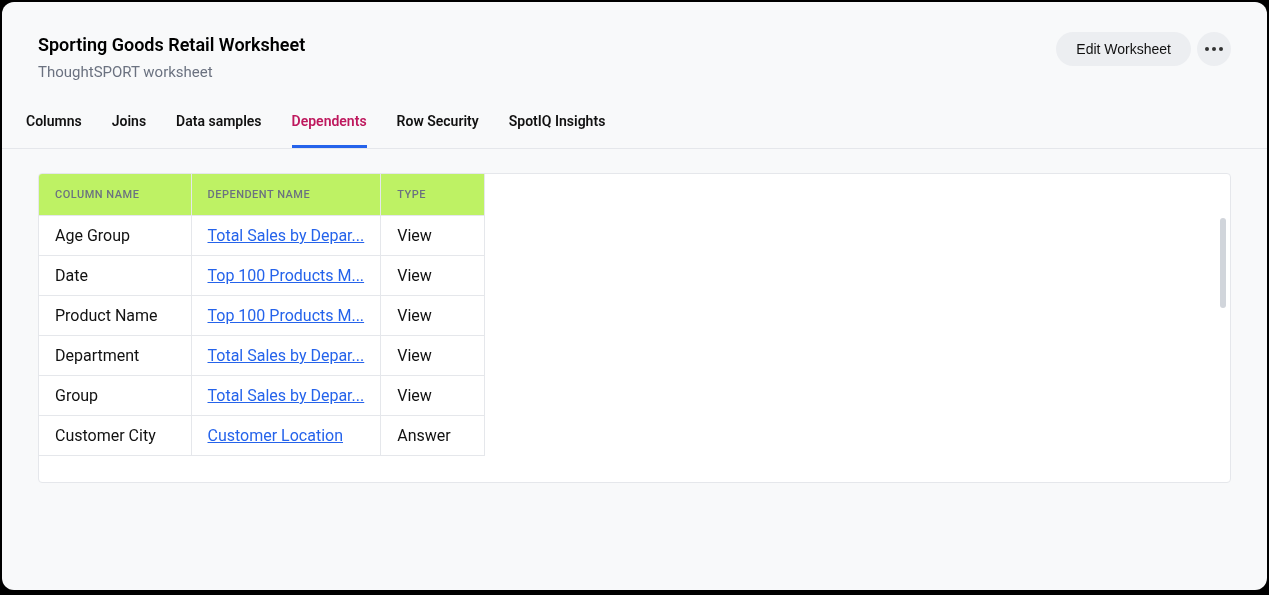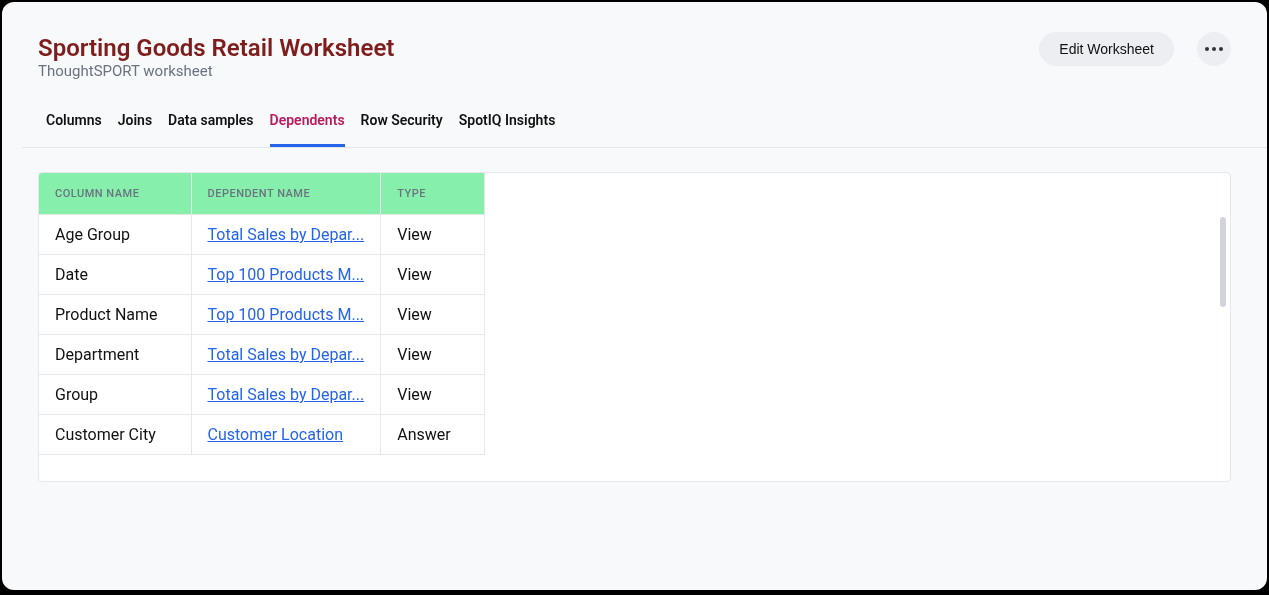--- a/index.html
+++ b/index.html
@@ -1,33 +1,33 @@
 <!DOCTYPE html>
 <html><head>
   <meta charset="utf-8">
   <style>
     * { box-sizing: border-box; margin: 0; padding: 0; }
     body { font-family: -apple-system, BlinkMacSystemFont, "Segoe UI", Roboto, Helvetica, Arial, sans-serif; background: #000; padding: 2px; width: 1269px; height: 595px; overflow: hidden; }
     .app-frame { background: #f8f9fa; border-radius: 12px; width: 1265px; height: 588px; overflow: hidden; position: relative; }
     .header { padding: 32px 36px 0 36px; display: flex; justify-content: space-between; align-items: flex-start; }
     .header-left { flex: 1; }
     .eyebrow { font-size: 11px; letter-spacing: 0.5px; color: #6b7280; font-weight: 500; margin-bottom: 10px; }
-    .page-title { font-size: 24px; font-weight: 600; color: #7f1d1d; }
+    .page-title { font-size: 18px; font-weight: 600; color: #000000; margin-bottom: 8px; }
     .page-subtitle { font-size: 15px; color: #6b7280; }
-    .header-actions { display: flex; gap: 23px; align-items: flex-start; margin-top: -2px; }
+    .header-actions { display: flex; gap: 6px; align-items: flex-start; margin-top: -2px; }
     .btn-edit { background: #eceef1; color: #111; border: none; border-radius: 18px; padding: 9px 20px; font-size: 14px; cursor: pointer; font-weight: 400; }
     .btn-more { background: #eceef1; border: none; border-radius: 50%; width: 34px; height: 34px; display: flex; align-items: center; justify-content: center; cursor: pointer; gap: 3px; }
     .btn-more span.dot { width: 4px; height: 4px; border-radius: 50%; background: #333; display: inline-block; }
-    .tabs { display: flex; gap: 16px; padding: 32px 24px 0 24px; border-bottom: 1px solid #e5e7eb; margin-left: 20px; }
+    .tabs { display: flex; gap: 30px; padding: 32px 24px 0 24px; border-bottom: 1px solid #e5e7eb; }
     .tab { font-size: 14px; font-weight: 600; color: #111; padding-bottom: 16px; cursor: pointer; border-bottom: 3px solid transparent; }
     .tab.active { color: #be185d; border-bottom-color: #2563eb; }
     .content { background: #fff; margin: 24px 36px 0 36px; border: 1px solid #e5e7eb; border-radius: 4px; height: 310px; position: relative; overflow: hidden; }
     .table-scroll { height: 100%; overflow-y: auto; }
     table { border-collapse: collapse; table-layout: fixed; }
-    th { text-align: left; font-size: 11px; letter-spacing: 0.5px; color: #6b7280; font-weight: 500; padding: 14px 16px; border-bottom: 1px solid #e5e7eb; background: #86efac; }
+    th { text-align: left; font-size: 11px; letter-spacing: 0.5px; color: #6b7280; font-weight: 500; padding: 14px 16px; border-bottom: 1px solid #e5e7eb; background: #bef264; }
     td { font-size: 16px; color: #111; padding: 10px 16px; border-bottom: 1px solid #e5e7eb; white-space: nowrap; overflow: hidden; text-overflow: ellipsis; }
     th:nth-child(1), td:nth-child(1) { width: 152px; }
     th:nth-child(2), td:nth-child(2) { width: 170px; border-left: 1px solid #e5e7eb; }
     th:nth-child(3), td:nth-child(3) { width: 104px; border-left: 1px solid #e5e7eb; border-right: 1px solid #e5e7eb; }
     .dep-link { color: #2563eb; text-decoration: underline; cursor: pointer; }
     .scrollbar-track { position: absolute; right: 4px; top: 44px; width: 6px; height: 260px; }
     .scrollbar-thumb { width: 6px; height: 90px; background: #d1d5db; border-radius: 3px; }
     .pager { font-size: 14px; color: #111; padding: 14px 36px 0 36px; }
   </style>
 </head>

